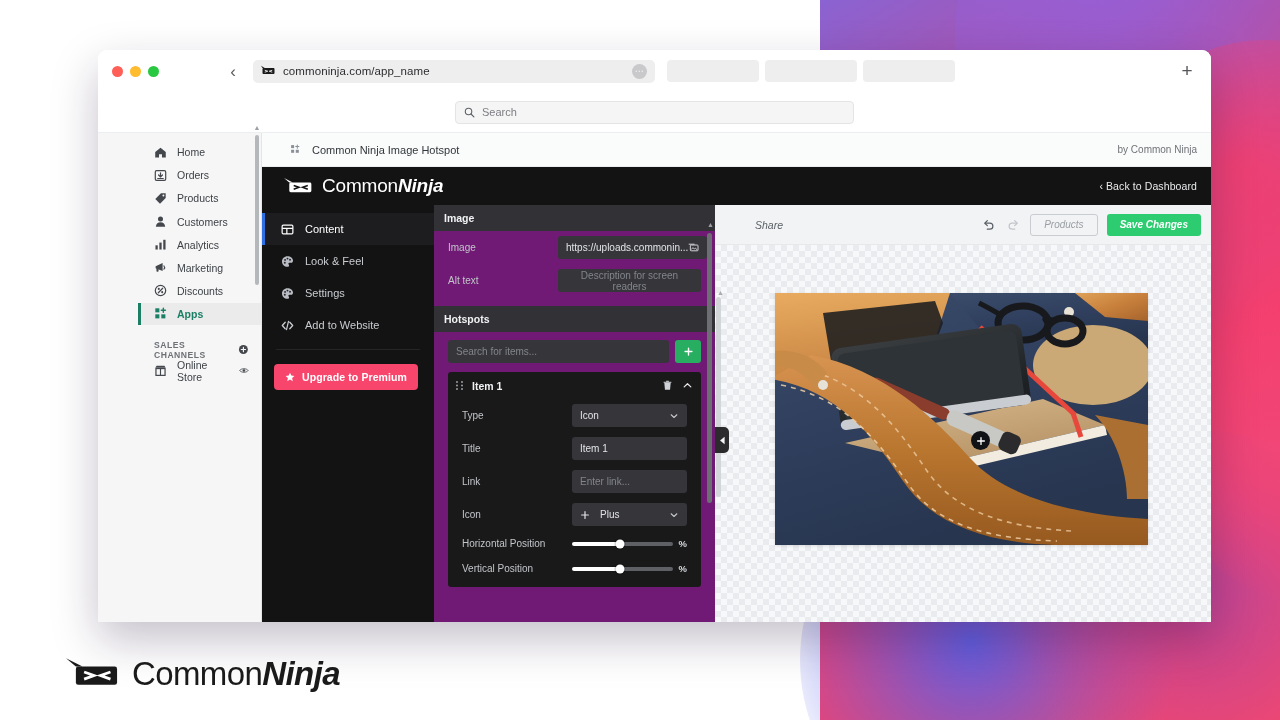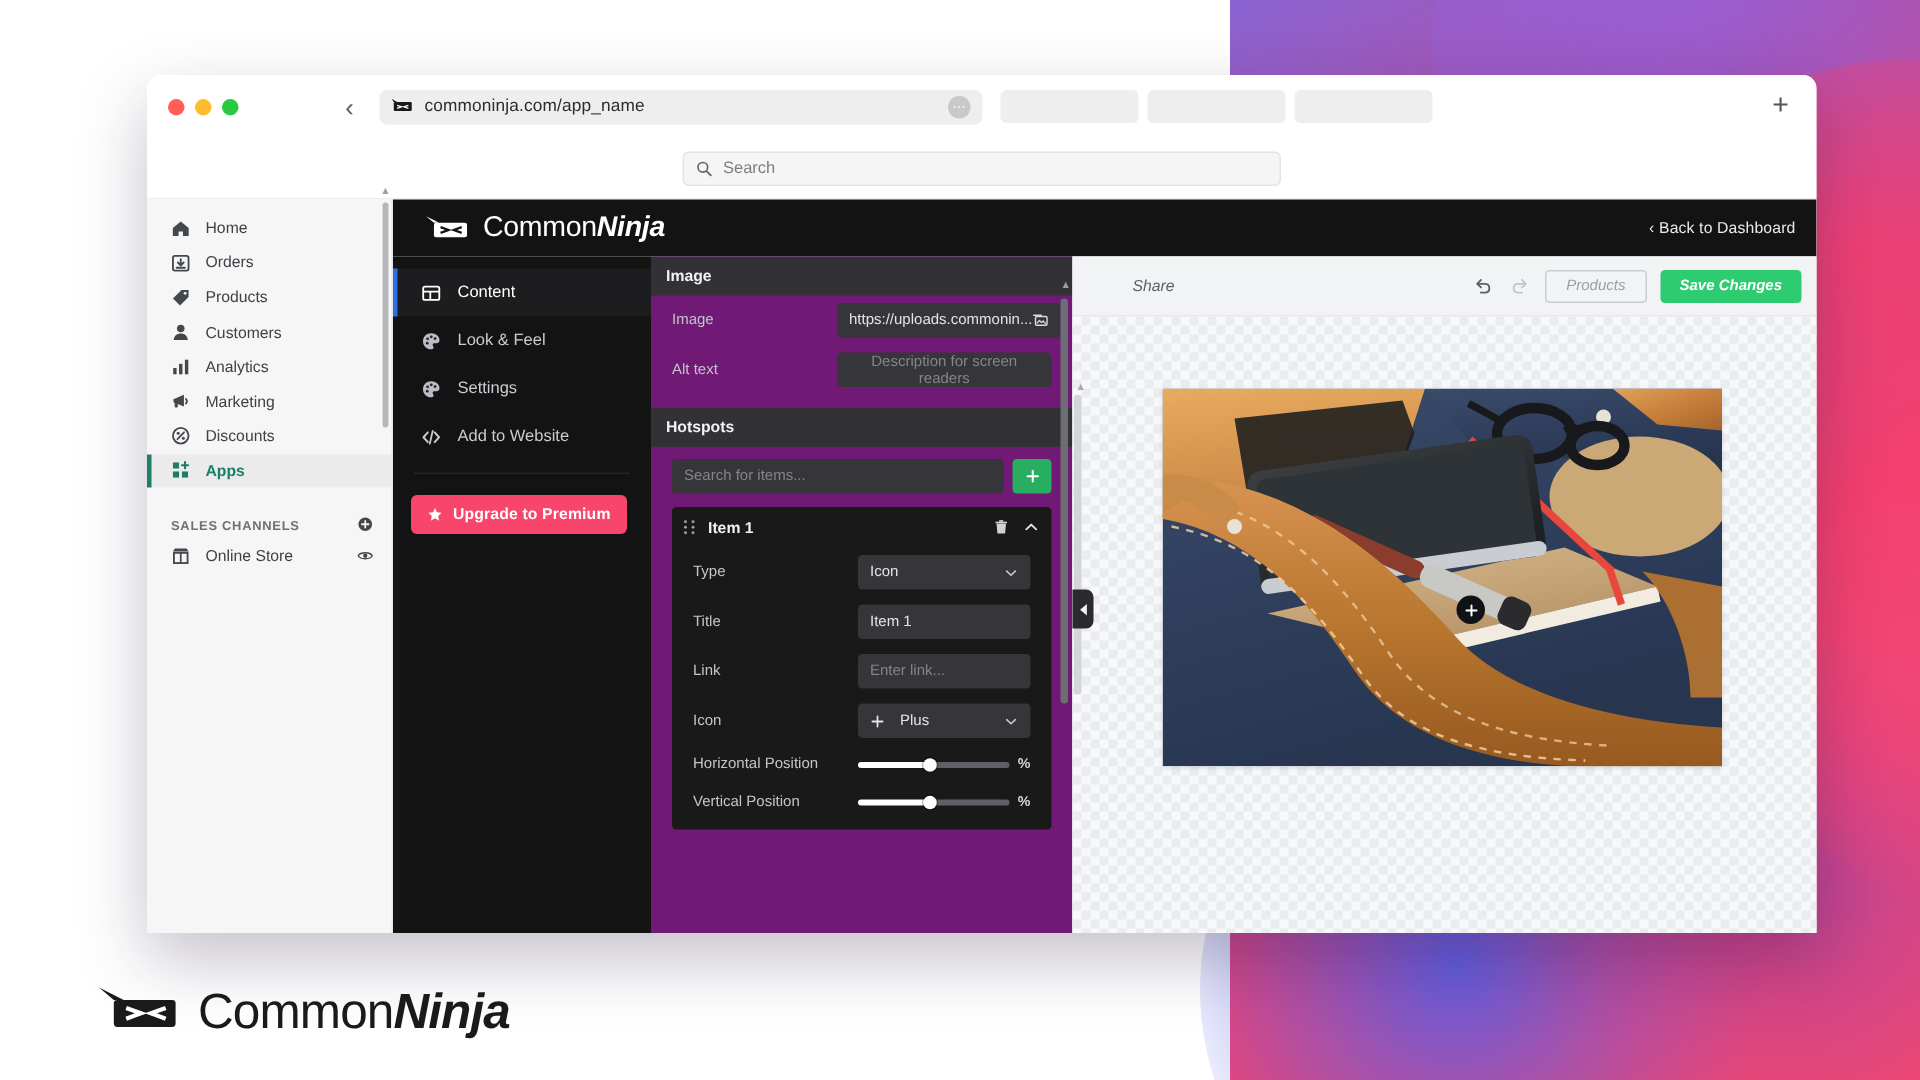--- a/index.html
+++ b/index.html
@@ -81,21 +81,21 @@
     border-radius: 4px; display: flex; align-items: center; padding: 0 8px; gap: 7px;
   }
   .searchbox .ph { font-size: 11px; color: #7d7d83; }
 
   
   .appbody { display: flex; height: 490px; border-top: 1px solid #eceff1; }
 
   
   .sidebar {
     width: 164px; background: #f6f6f7; position: relative; padding-top: 8px;
-    border-right: 1px solid #e3e5e7; flex: none;
+    border-right: 1px solid #e3e5e7; flex: none; padding-left: 40px;
   }
   .nav-item {
     height: 22.6px; display: flex; align-items: center; gap: 10px;
     padding-left: 16px; font-size: 10.5px; color: #3d4246; position: relative; margin-bottom: .5px;
   }
   .nav-item.active { background: #ebebeb; color: #1a7f64; font-weight: 600; }
   .nav-item.active::before {
     content: ""; position: absolute; left: 0; top: 0; bottom: 0; width: 3px; background: #1a7f64;
   }
   .nav-ico { width: 13px; height: 13px; flex: none; display: block; }
@@ -416,20 +416,30 @@
         <span>Online Store</span>
         <svg class="eye-ico" width="11" height="11" viewBox="0 0 16 16">
           <path d="M1.2 8 C3.4 4.2 12.6 4.2 14.8 8 C12.6 11.8 3.4 11.8 1.2 8 Z" fill="none" stroke="#44484c" stroke-width="1.4"></path>
           <circle cx="8" cy="8" r="2.1" fill="#44484c"></circle>
         </svg>
       </div>
     </div>
 
     <div class="appmain">
 
+      <div class="app-crumb">
+        <svg width="11" height="11" viewBox="0 0 16 16">
+          <rect x="1.6" y="1.6" width="4.4" height="4.4" fill="#8a9097"></rect>
+          <rect x="1.6" y="8.4" width="4.4" height="4.4" fill="#8a9097"></rect>
+          <rect x="8.4" y="8.4" width="4.4" height="4.4" fill="#8a9097"></rect>
+          <path d="M10.6 1.4 V6 M8.3 3.7 H12.9" stroke="#8a9097" stroke-width="1.5" stroke-linecap="round"></path>
+        </svg>
+        <span class="crumb-title">Common Ninja Image Hotspot</span>
+        <span class="crumb-by">by Common Ninja</span>
+      </div>
 
       <div class="cn-header">
         <div class="cn-logo">
           <svg width="30" height="17" viewBox="0 0 34 19">
             <rect x="6" y="5" width="25" height="11" rx="1.6" fill="#fff"></rect>
             <path d="M6 5 L0 0 L10 5 Z" fill="#fff"></path>
             <path d="M11 8.3 L17 10.4 L11 12.6" fill="none" stroke="#131313" stroke-width="1.7"></path>
             <path d="M27 8.3 L21 10.4 L27 12.6" fill="none" stroke="#131313" stroke-width="1.7"></path>
           </svg>
           <span class="cn-wordmark"><span>Common</span><b>Ninja</b></span>

